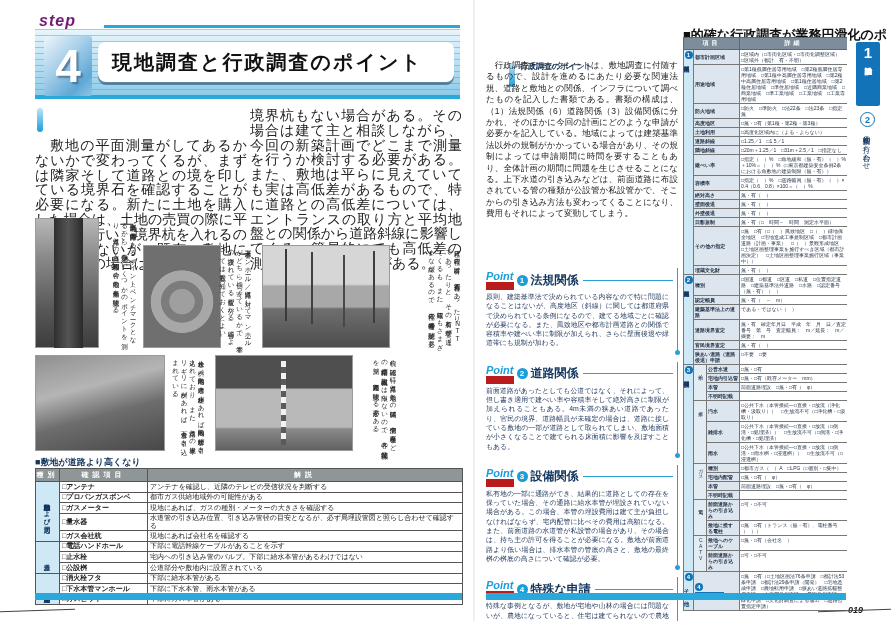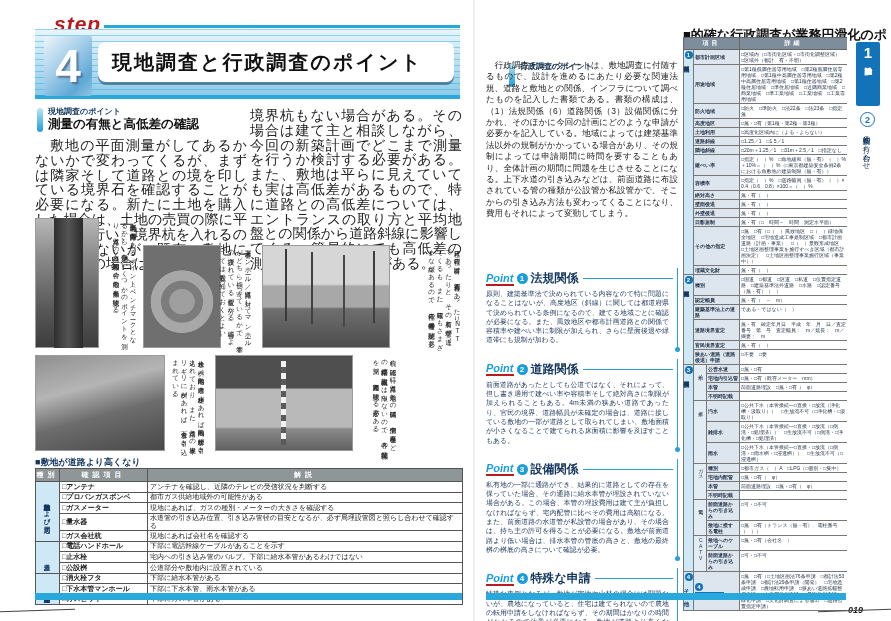--- a/index.html
+++ b/index.html
@@ -4,21 +4,21 @@
 <style>
   html,body{margin:0;padding:0;}
   body{
     width:891px;height:621px;position:relative;overflow:hidden;background:#ffffff;
     font-family:"Liberation Sans","DejaVu Sans",sans-serif;color:#1a1a1a;
   }
   .abs{position:absolute;}
   .vtext{writing-mode:vertical-rl;text-orientation:upright;}
 
   
-  .step-word{left:54px;top:12px;font-size:21px;font-weight:bold;font-style:italic;color:#b91c1c;letter-spacing:1px;}
+  .step-word{left:39px;top:12px;font-size:16px;font-weight:bold;font-style:italic;color:#701a75;letter-spacing:1px;}
   .step-topline{left:104px;top:25px;width:356px;height:3px;background:#29a8dc;}
   .band{
     left:35px;top:29px;width:425px;height:66px;
     background:
       repeating-linear-gradient(180deg, rgba(41,168,220,.45) 0 1px, rgba(255,255,255,0) 1px 6px),
       linear-gradient(180deg,#eaf6fc,#bfe3f4 45%,#8ecbe9);
   }
   .band-bottom{left:35px;top:95px;width:425px;height:4px;background:#29a8dc;}
   .num-plate{
     left:44px;top:36px;width:48px;height:60px;border-radius:3px;
@@ -64,21 +64,21 @@
   table.cl td{border:1px solid #555;font-size:7px;line-height:8.2px;padding:0 2px;color:#222;height:9.6px;}
   table.cl td.grp{background:#cfe8f6;color:#12365e;text-align:center;font-weight:bold;padding:0;}
   table.cl td.grp .vtext{font-size:6.5px;line-height:7px;margin:0 auto;}
   table.cl td.item{font-weight:bold;}
   col.c-kind{width:24px;} col.c-item{width:88px;} col.c-desc{width:315px;}
 
   
   .point{position:relative;border-right:1px solid #2a9fd8;padding:2px 4px 5px 0;margin-bottom:9px;}
   .point:after{content:"";position:absolute;right:-3px;bottom:-2px;width:5px;height:5px;border-radius:50%;background:#2a9fd8;}
   .p-head{display:flex;align-items:center;margin-bottom:2px;}
-  .p-word{color:#1b9dd9;font-weight:bold;font-style:italic;font-size:11px;border-bottom:2px solid #b91c1c;line-height:12px;}
+  .p-word{color:#1b9dd9;font-weight:bold;font-style:italic;font-size:11px;border-bottom:8px solid #b91c1c;line-height:12px;}
   .p-num{width:11px;height:11px;border-radius:50%;background:#1b9dd9;color:#fff;font-size:8px;font-weight:bold;
          display:flex;align-items:center;justify-content:center;margin:0 3px;flex:none;}
   .p-title{font-size:12px;font-weight:bold;color:#12365e;white-space:nowrap;}
   .p-rule{flex:1;border-top:1px solid #2a9fd8;margin-left:4px;}
   .p-body{font-size:6.9px;line-height:9.3px;text-align:justify;color:#223a5e;padding-right:4px;}
 
   
   table.sv{border-collapse:collapse;table-layout:fixed;width:164px;}
   table.sv th{background:#7e8d9c;color:#fff;font-size:6px;border:1px solid #666;padding:1px 0;letter-spacing:3px;}
   table.sv td{border:1px solid #777;font-size:5px;line-height:6px;padding:1px;color:#1f2f44;vertical-align:top;word-break:break-all;}
@@ -112,24 +112,20 @@
 <div class="abs step-topline"></div>
 <div class="abs band"></div>
 <div class="abs band-bottom"></div>
 <div class="abs num-plate">4</div>
 <div class="abs title-plate">
   <span class="t">現地調査と行政調査のポイント</span>
 </div>
 
 <div class="abs kicker" style="left:37px;top:107px;width:220px;">
   <span class="kick-icon"></span>
-  <span>
-    <div class="kick-small">現地調査のポイント</div>
-    <div class="kick-big">測量の有無と高低差の確認</div>
-  </span>
 </div>
 <div class="abs para" style="left:35px;top:138px;width:212px;">　敷地の平面測量がしてあるかないかで変わってくるが、まずは隣家そして道路との境を印している境界石を確認することが必要になる。新たに土地を購入した場合は、土地の売買の際に平面測量を行い、境界杭を入れるので問題はないが、既存の敷地に立て替えの場合は測量図も</div>
 <div class="abs para" style="left:250px;top:108px;width:212px;">境界杭もない場合がある。その場合は建て主と相談しながら、今回の新築計画でどこまで測量を行うか検討する必要がある。また、敷地は平らに見えていても実は高低差があるもので、特に道路との高低差については、エントランスの取り方と平均地盤との関係から道路斜線に影響してくる。簡易的にでも高低差の測量もしておく必要がある。</div>
 
 <div class="photo ph-pole" style="left:35px;top:218px;width:64px;height:130px;"></div>
 <div class="caption vtext" style="left:101px;top:218px;height:130px;width:36px;">高低測量／前面道路のあるポイント（ベンチマークとなる）から、敷地のいくつかのポイントを測り、道路との高さ関係を含め敷地の高低差を確認する。</div>
 <div class="photo ph-manhole" style="left:143px;top:245px;width:78px;height:103px;"></div>
 <div class="caption vtext" style="left:224px;top:245px;height:103px;width:28px;">下水本管マンホール／道路に対してマンホールがどちら側に寄っているかで、本管の埋設されている位置が分かる。場合によっては管底も知っておくとよい。</div>
 <div class="photo ph-street" style="left:262px;top:245px;width:128px;height:103px;"></div>
 <div class="caption vtext" style="left:393px;top:245px;height:103px;width:68px;">電柱／電柱の所有は、電力会社であったりNTTであったりと、その所有と管理が違ってくるも、また、電線にもさまざまな線があるので、電柱の管理番号の確認が必要。</div>

